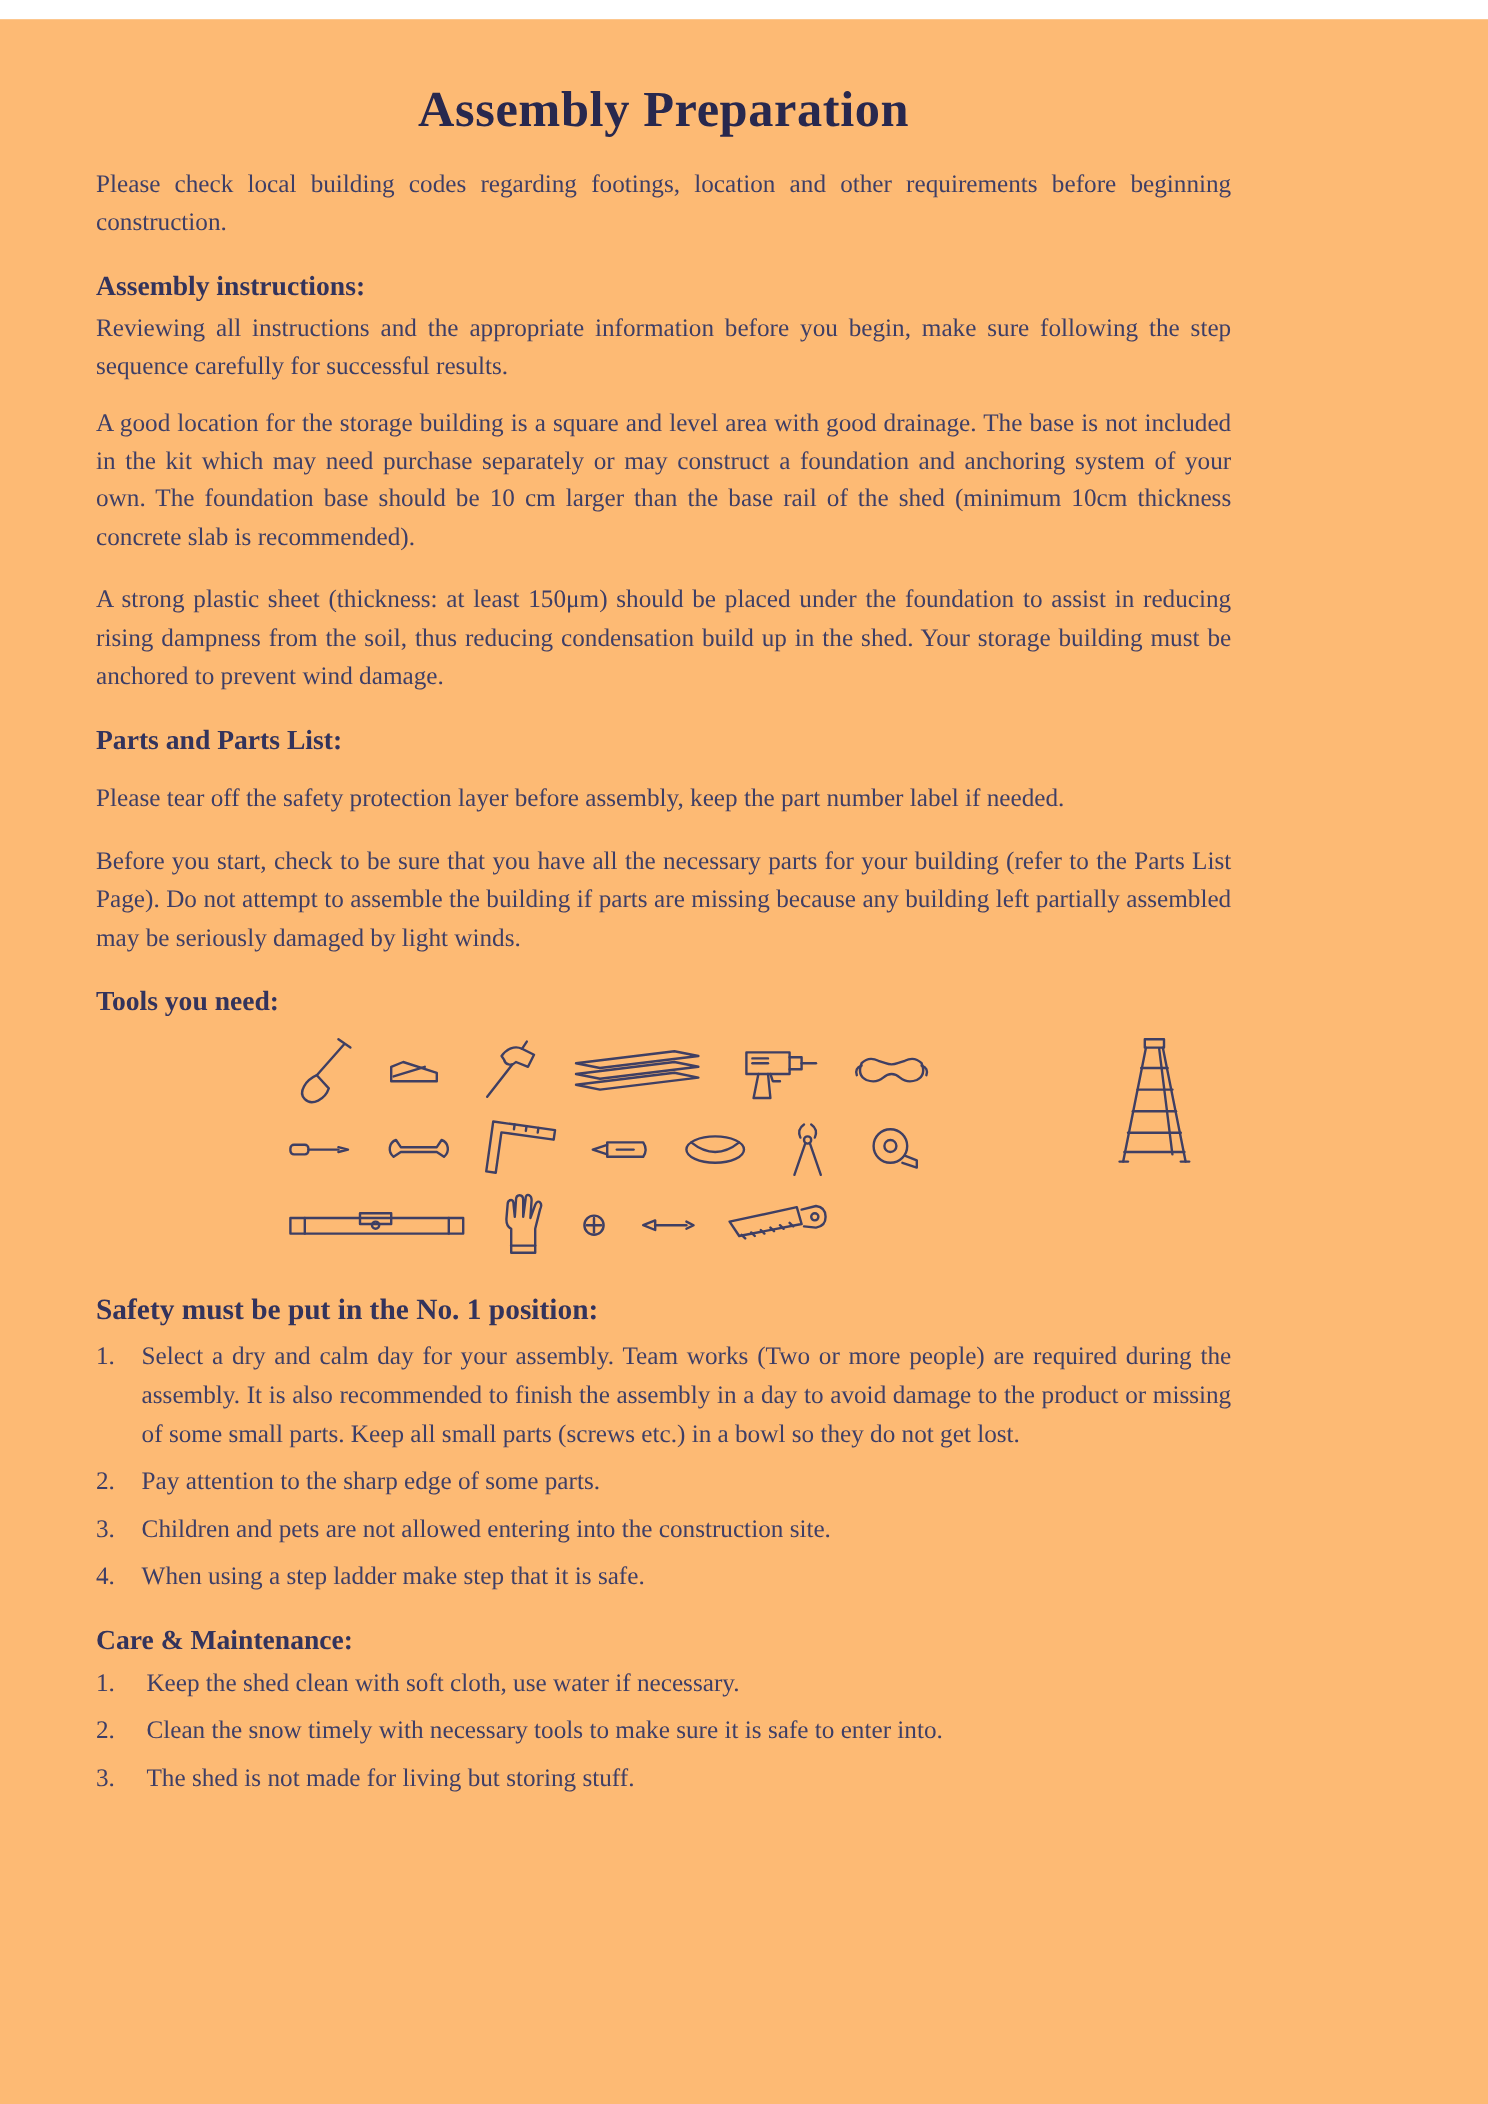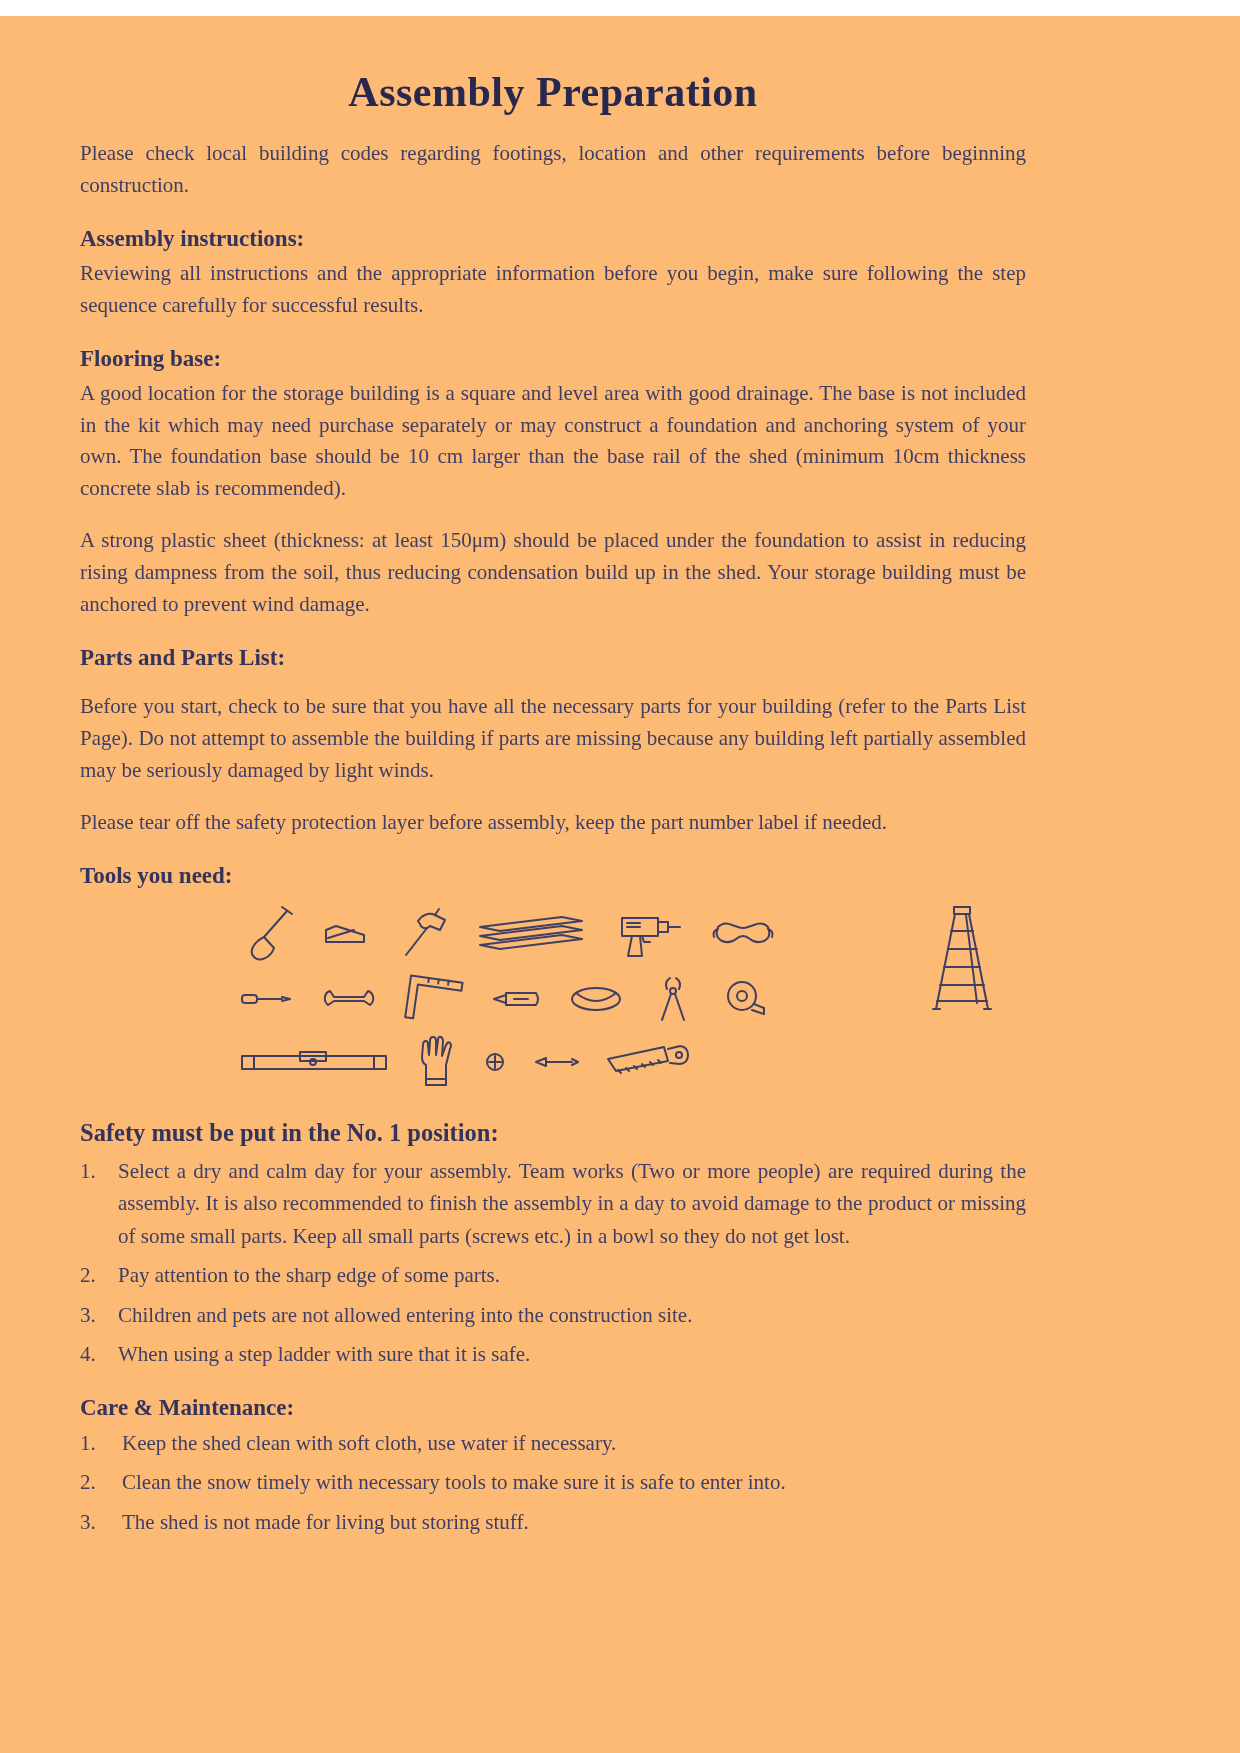--- a/index.html
+++ b/index.html
@@ -88,27 +88,26 @@
 <div class="page">
   <div class="content">
 
     <h1 class="title">Assembly Preparation</h1>
 
     <p class="body-text">Please check local building codes regarding footings, location and other requirements before beginning construction.</p>
 
     <h2 class="sec-heading">Assembly instructions:</h2>
     <p class="body-text">Reviewing all instructions and the appropriate information before you begin, make sure following the step sequence carefully for successful results.</p>
 
-    <h2 class="sec-heading">Flooring base:</h2>
     <p class="body-text">A good location for the storage building is a square and level area with good drainage. The base is not included in the kit which may need purchase separately or may construct a foundation and anchoring system of your own. The foundation base should be 10 cm larger than the base rail of the shed (minimum 10cm thickness concrete slab is recommended).</p>
     <p class="body-text gap-before">A strong plastic sheet (thickness: at least 150μm) should be placed under the foundation to assist in reducing rising dampness from the soil, thus reducing condensation build up in the shed. Your storage building must be anchored to prevent wind damage.</p>
 
     <h2 class="sec-heading">Parts and Parts List:</h2>
+    <p class="body-text gap-before">Please tear off the safety protection layer before assembly, keep the part number label if needed.</p>
     <p class="body-text gap-before">Before you start, check to be sure that you have all the necessary parts for your building (refer to the Parts List Page). Do not attempt to assemble the building if parts are missing because any building left partially assembled may be seriously damaged by light winds.</p>
-    <p class="body-text gap-before">Please tear off the safety protection layer before assembly, keep the part number label if needed.</p>
 
     <h2 class="sec-heading">Tools you need:</h2>
 
     <div class="tools-illustration">
       <div class="tools-left">
 
         <div class="trow">
           <svg class="tool" width="56" height="60" viewBox="0 0 56 60">
             <path d="M42 4 l10 7"></path>
             <line x1="47" y1="8" x2="24" y2="34"></line>
@@ -238,21 +237,21 @@
       <li>
         <span class="num">2.</span>
         <span class="li-body"><span class="note">Pay attention to the sharp edge of some parts.</span></span>
       </li>
       <li>
         <span class="num">3.</span>
         <span class="li-body"><span>Children and pets are not allowed entering into the construction site.</span><span class="note"></span></span>
       </li>
       <li>
         <span class="num">4.</span>
-        <span class="li-body"><span class="note">When using a step ladder with sure that it is safe.</span></span>
+        <span class="li-body"><span class="note">When using a step ladder make step that it is safe.</span></span>
       </li>
     </ol>
 
     <h2 class="sec-heading">Care &amp; Maintenance:</h2>
     <ol class="num-list care-list">
       <li>
         <span class="num">1.</span>
         <span class="li-body"><span>Keep the shed clean with soft cloth, use water if necessary.</span></span>
       </li>
       <li>

